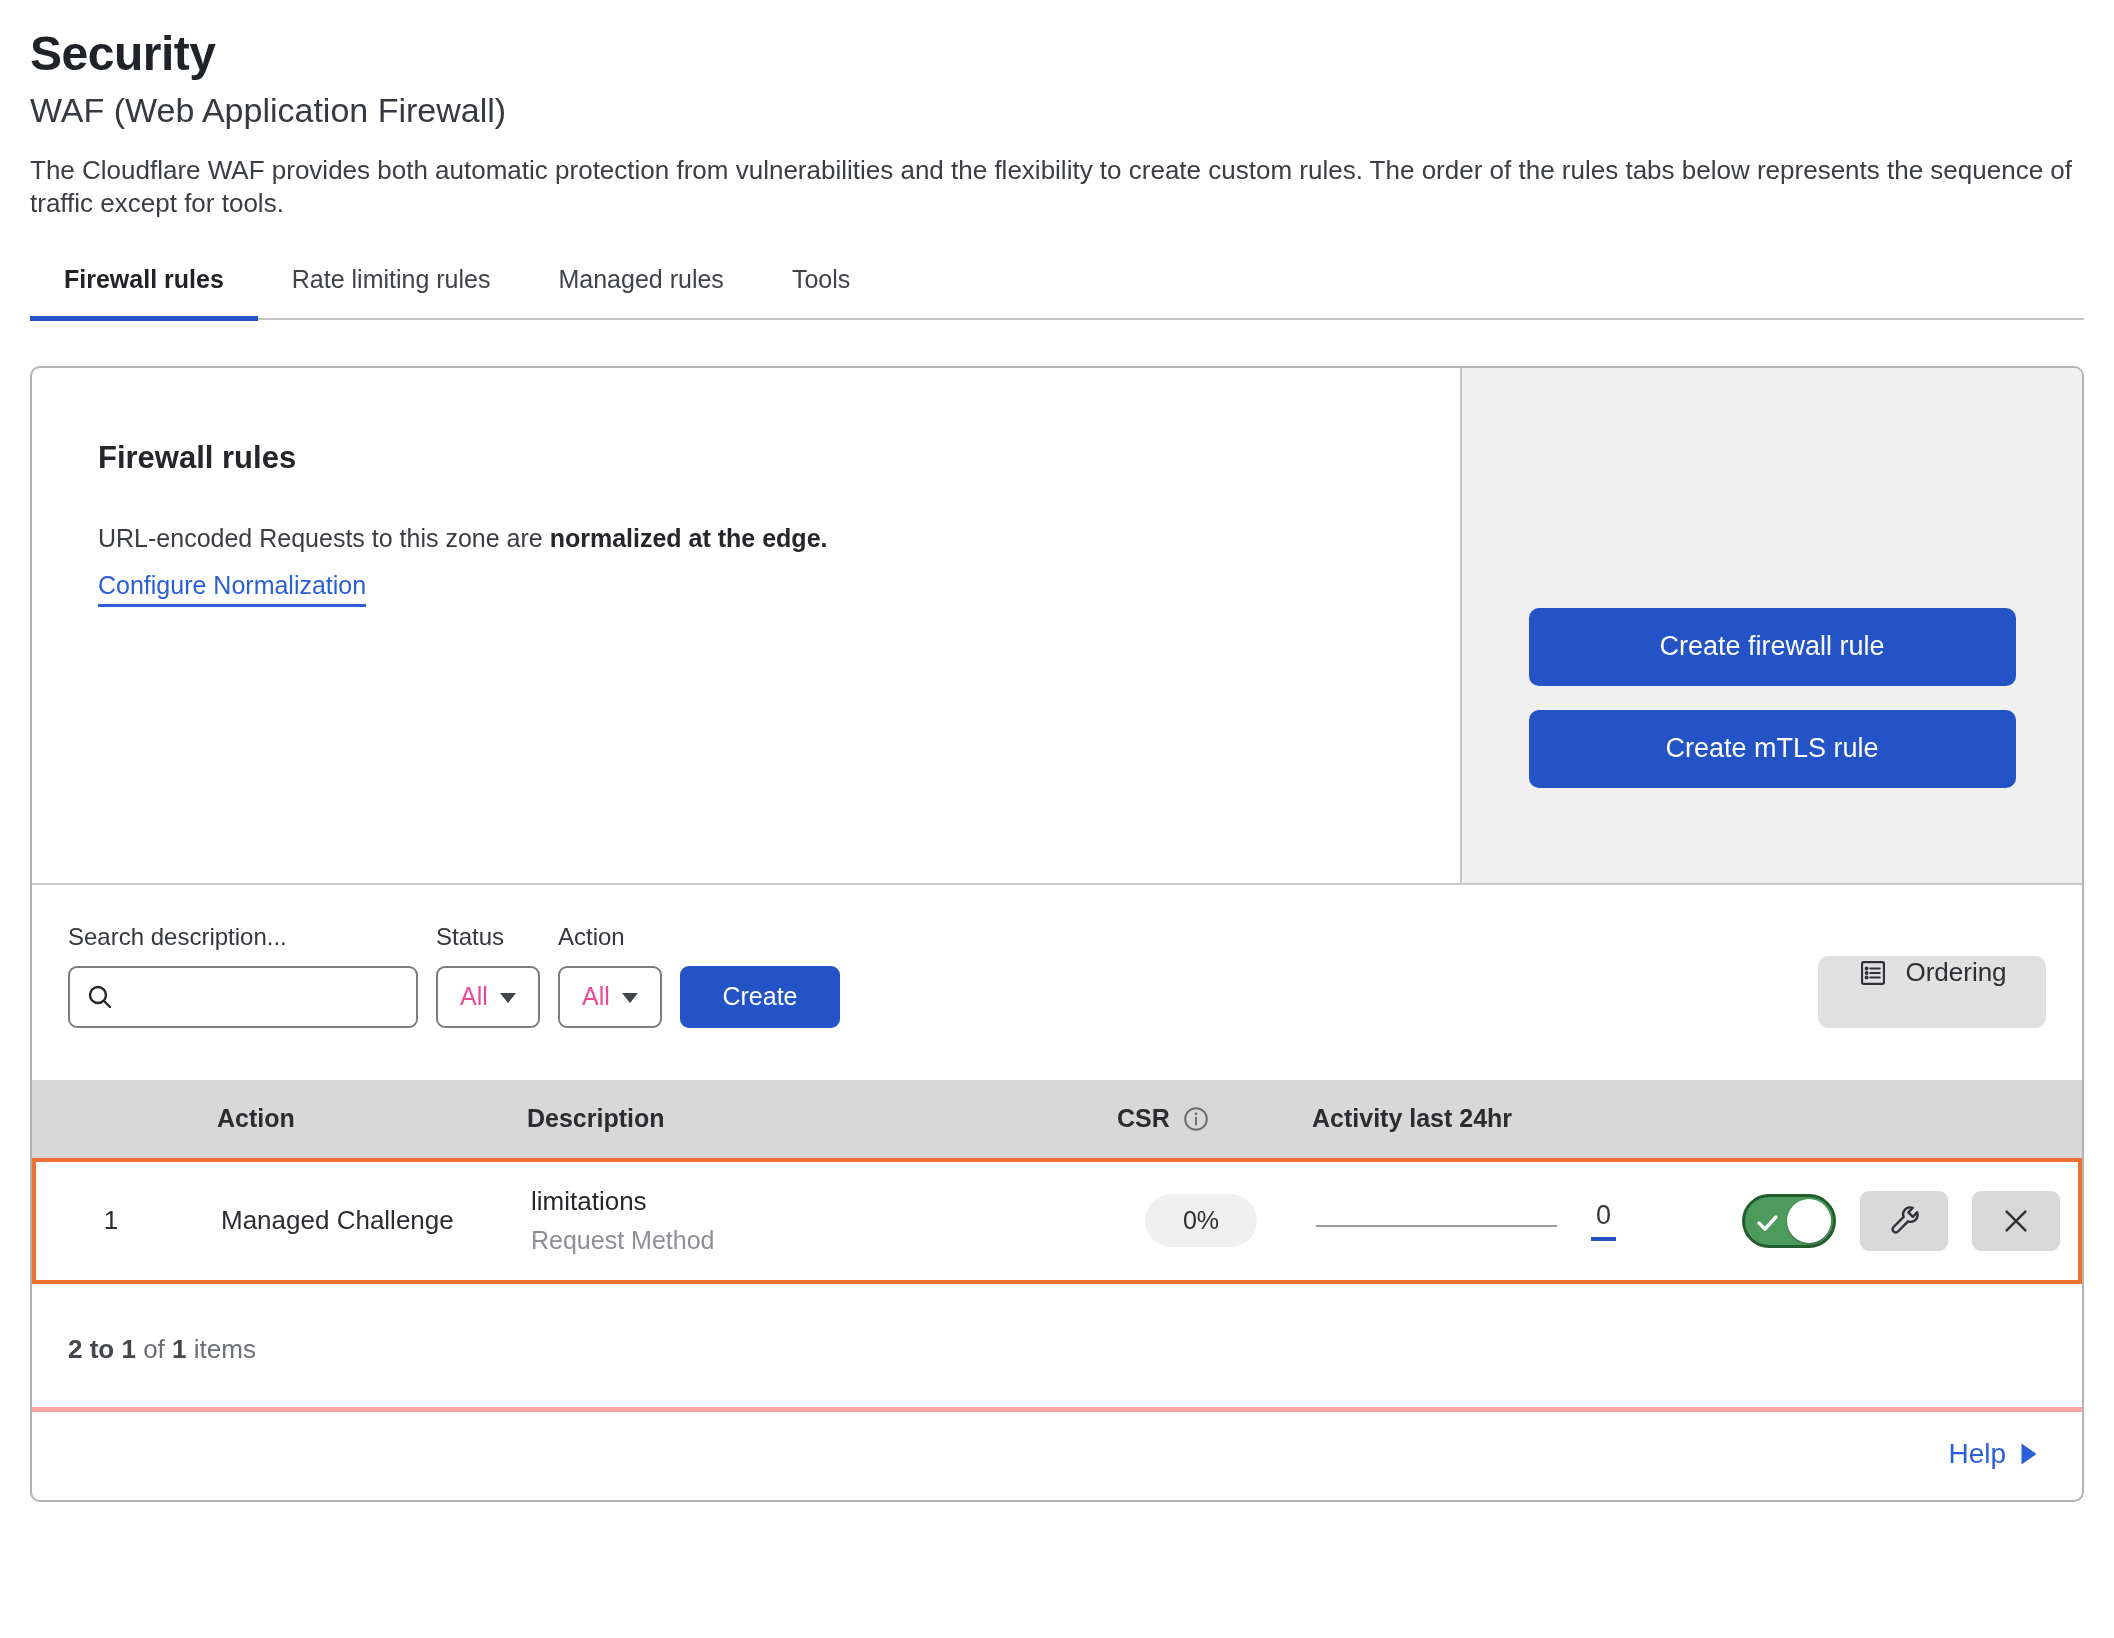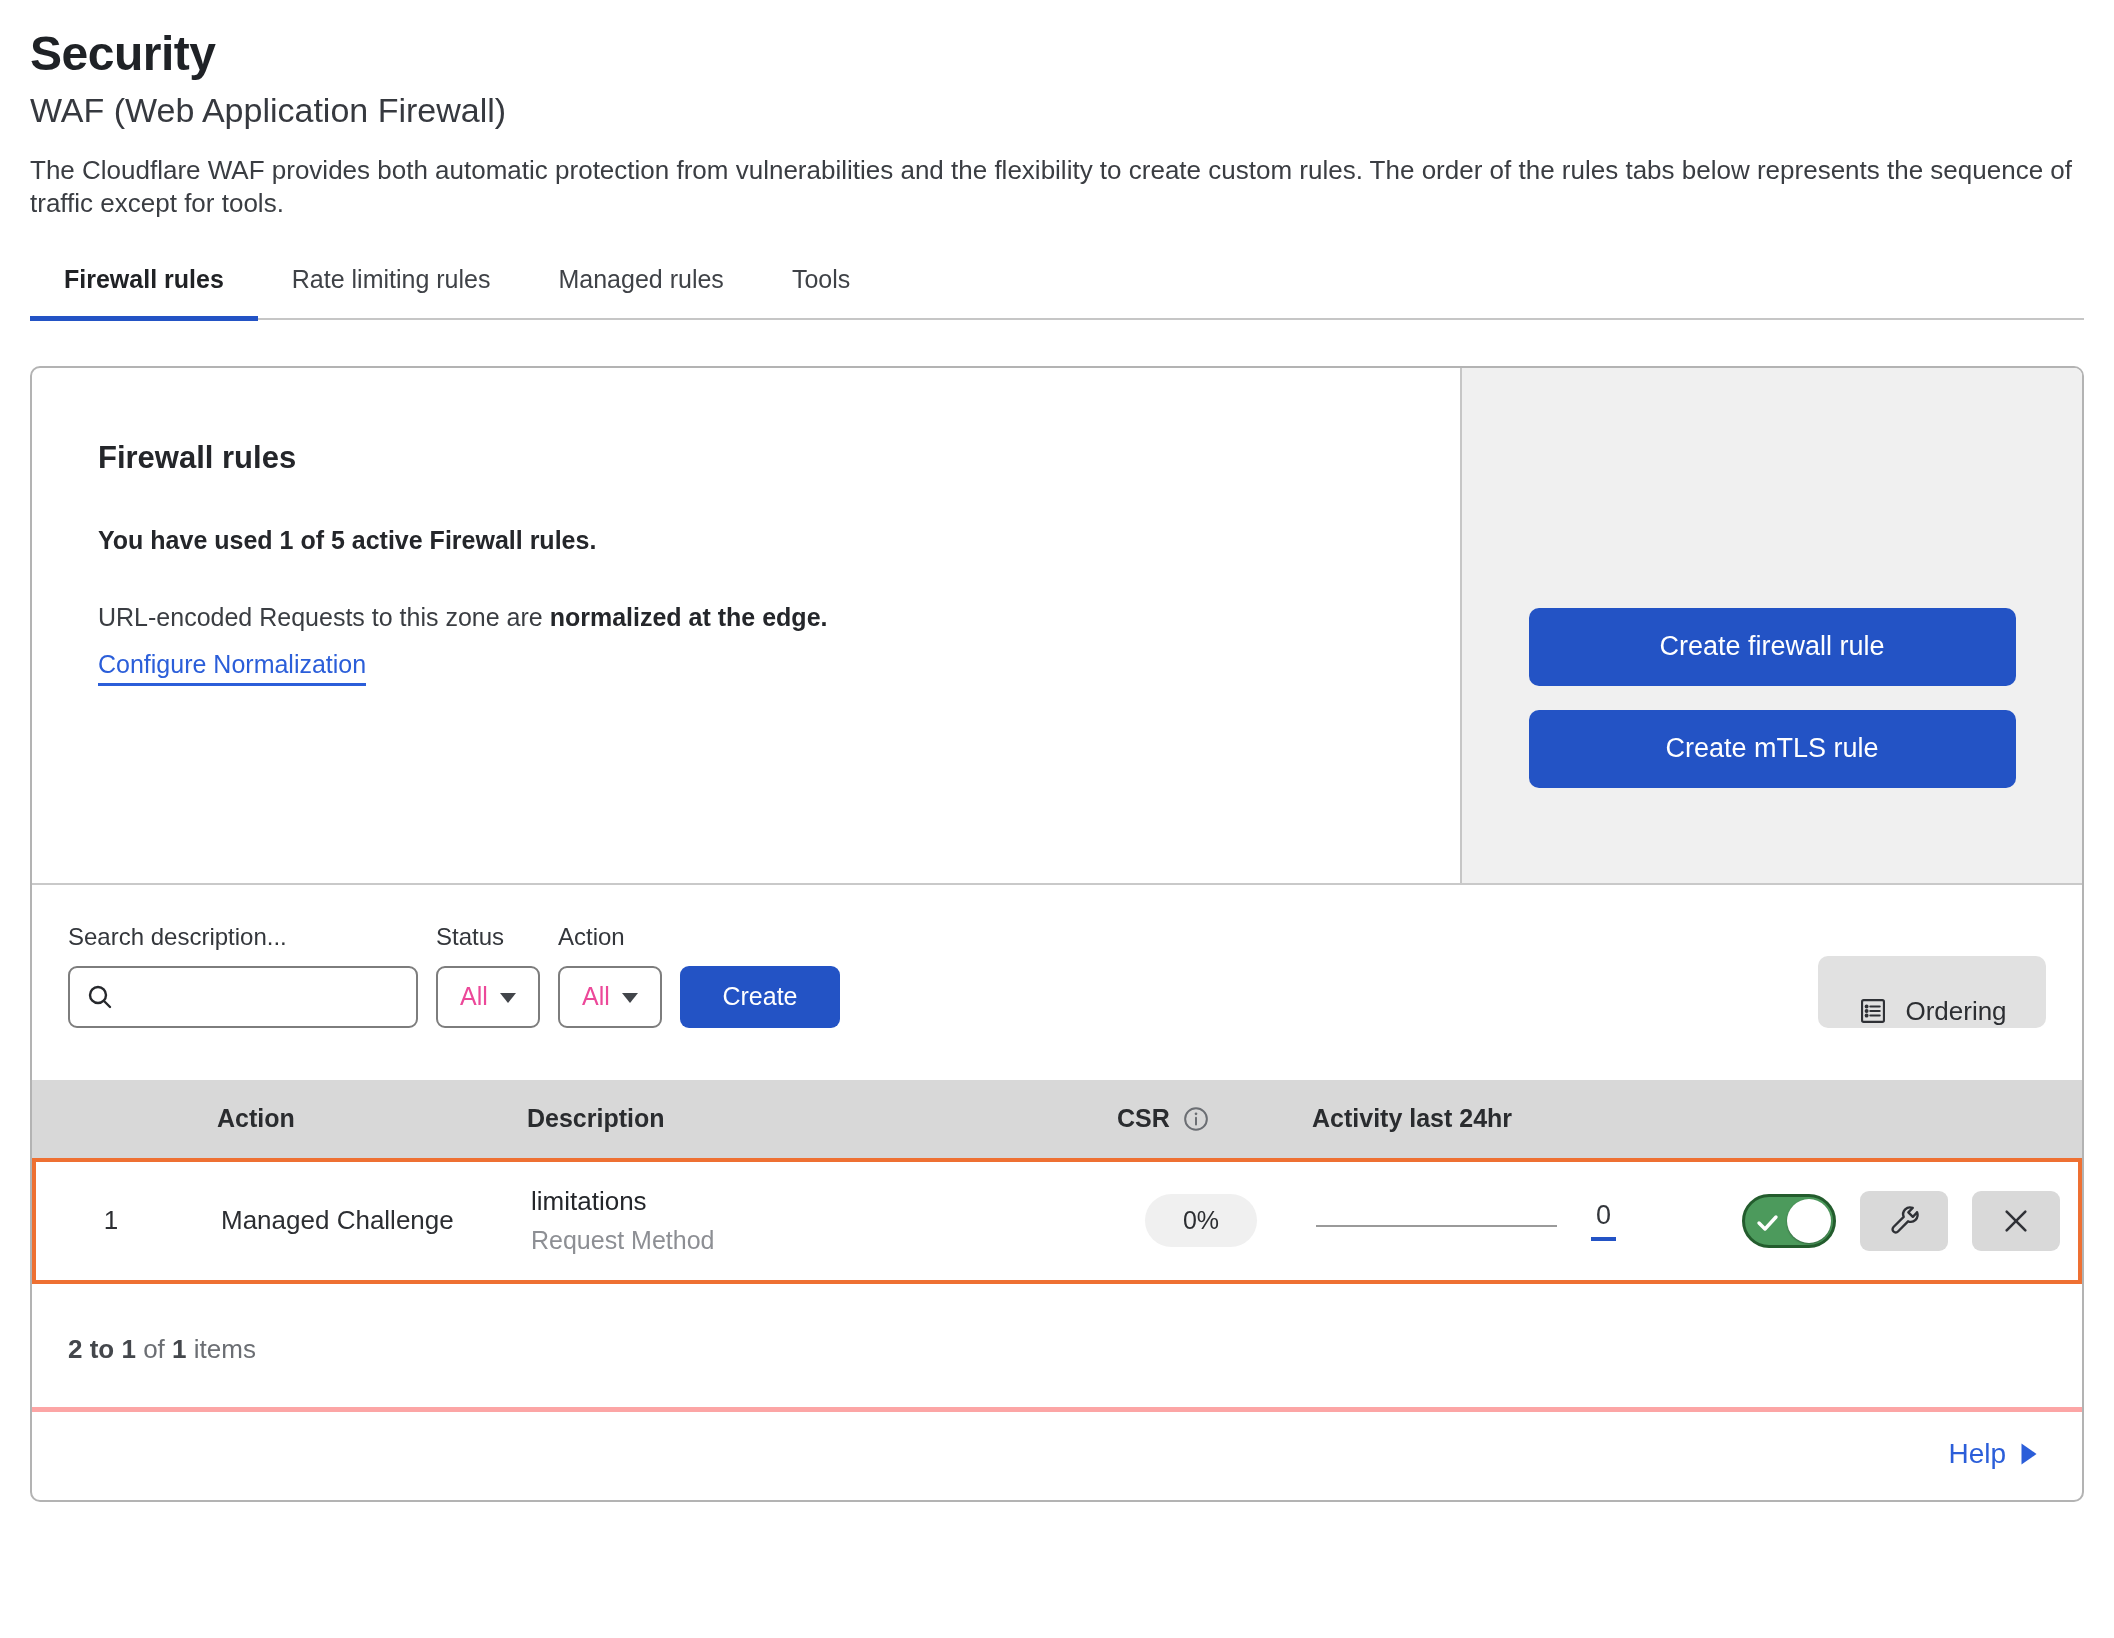--- a/index.html
+++ b/index.html
@@ -104,21 +104,21 @@
   }
   .caret{
     width:0;height:0;display:inline-block;
     border-left:8px solid transparent;border-right:8px solid transparent;
     border-top:10px solid #42454a;margin-top:3px;
   }
   .btn-search{width:160px;height:62px;font-size:25px;align-self:flex-end;border-radius:9px;}
   .btn-ordering{
     margin-left:auto;align-self:flex-end;
     width:228px;height:72px;border:none;border-radius:10px;background:#e1e1e1;
-    display:flex;align-items:flex-end;justify-content:center;gap:16px;
+    display:flex;align-items:flex-start;justify-content:center;gap:16px;
     font-size:26px;color:#2c2e32;cursor:pointer;
     font-family:"Liberation Sans", sans-serif;
   }
 
   
   .tgrid{
     display:grid;
     grid-template-columns:150px 345px 555px 230px 345px 1fr;
     align-items:center;
   }
@@ -194,21 +194,20 @@
     <div class="tab">Rate limiting rules</div>
     <div class="tab">Managed rules</div>
     <div class="tab">Tools</div>
   </nav>
 
   <section class="card">
 
     <div class="card-top">
       <div class="card-top-left">
         <h3 class="card-heading">Firewall rules</h3>
-        <p class="usage-line">You have used 1 of 5 active Firewall rules.</p>
         <p class="norm-line"><span>URL-encoded Requests to this zone are </span><b>normalized at the edge.</b></p>
         <a class="config-link">Configure Normalization</a>
       </div>
       <div class="card-top-right">
         <button class="btn-primary btn-create">Create firewall rule</button>
         <button class="btn-primary btn-create">Create mTLS rule</button>
       </div>
     </div>
 
     <div class="filters">

